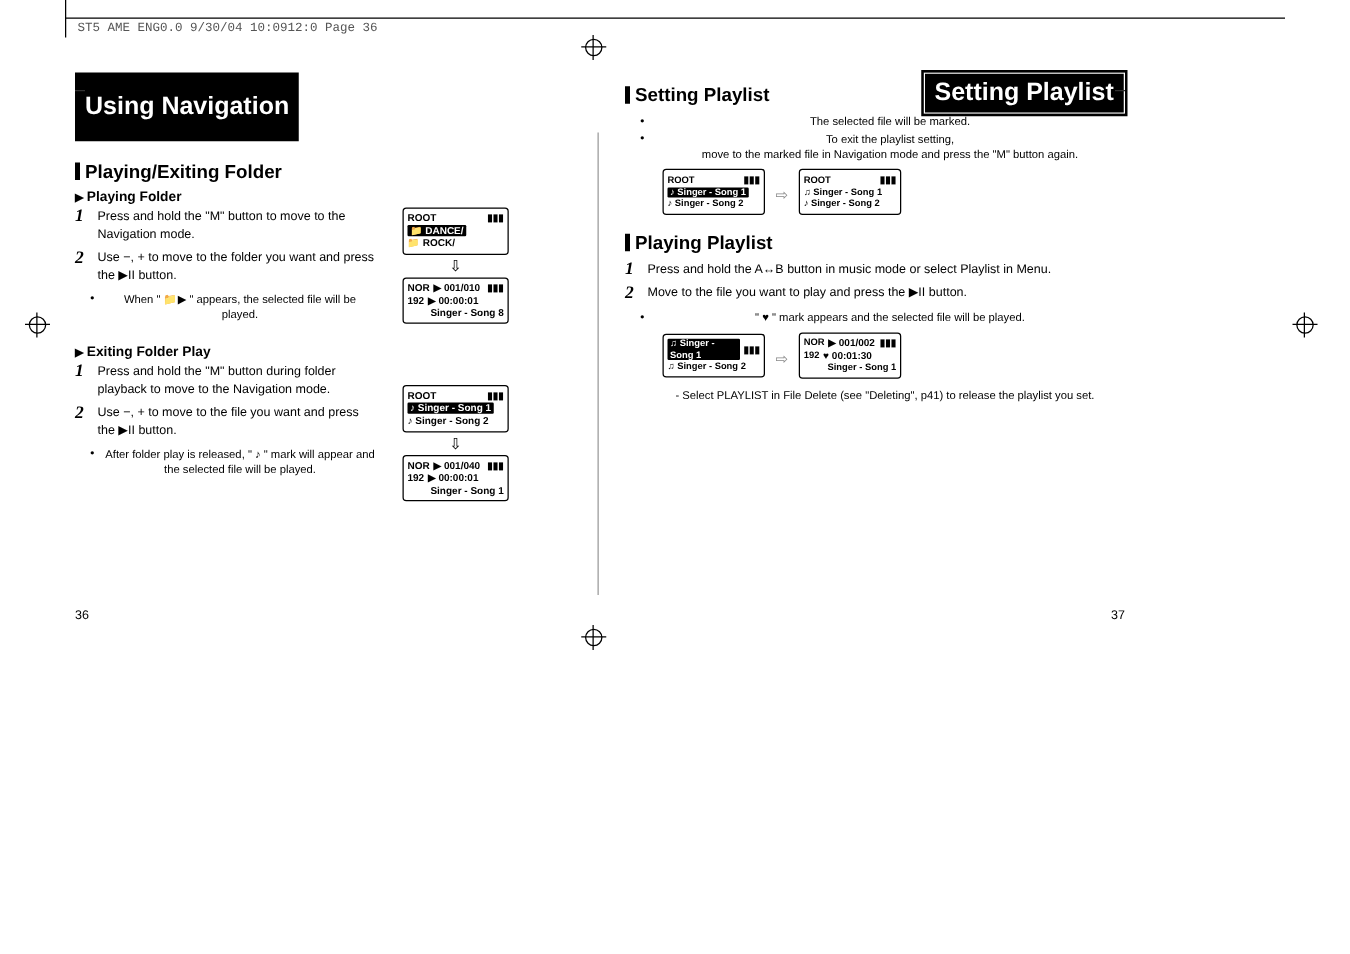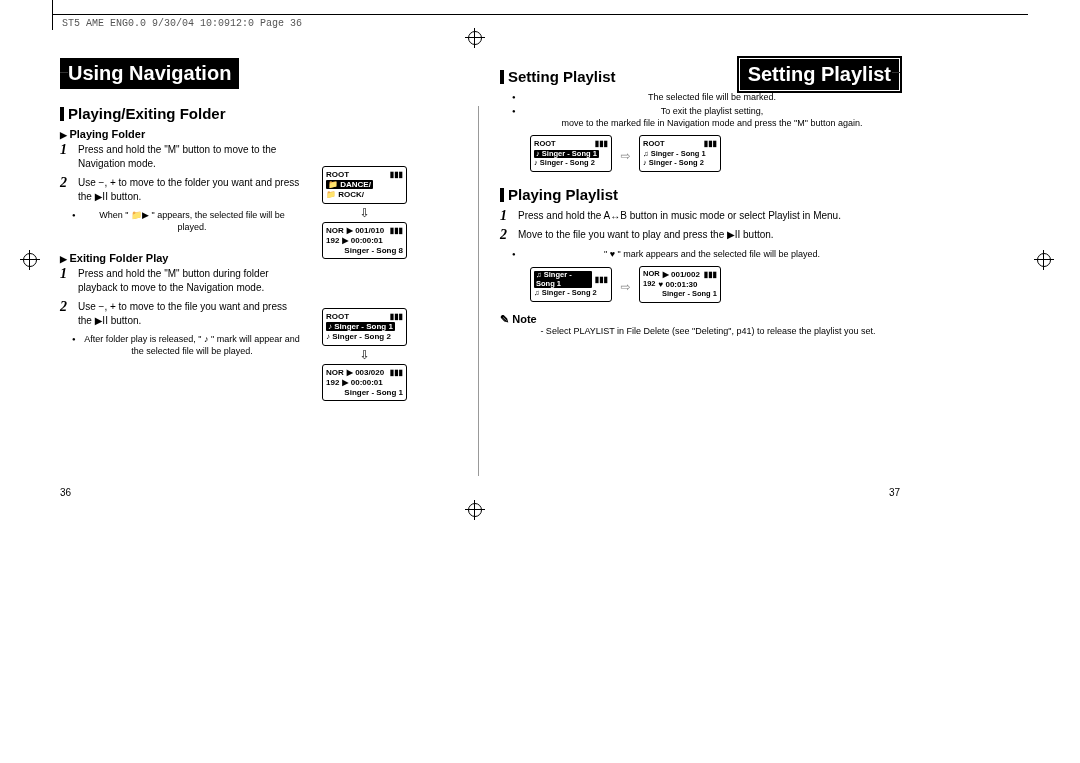--- a/index.html
+++ b/index.html
@@ -12,21 +12,21 @@
   .reg-mark::before { content:""; position:absolute; left:0; right:0; top:9px; height:1px; background:#000; }
   .reg-mark::after  { content:""; position:absolute; top:0; bottom:0; left:9px; width:1px; background:#000; }
   .reg-mark .circ { position:absolute; left:3px; top:3px; width:14px; height:14px; border:1px solid #000; border-radius:50%; }
 
   .spread { position: absolute; top: 58px; left: 60px; width: 960px; height: 440px; }
   .col { position: absolute; top: 0; width: 400px; height: 440px; }
   .col.left { left: 0; }
   .col.right { left: 440px; }
   .divider-mid { position: absolute; left: 418px; top: 48px; width: 1px; height: 370px; background: #999; }
 
-  .title-bar-left { font-family: Arial, sans-serif; font-weight: bold; font-size: 20px; color: #fff; background: #000; padding: 4px 8px; display: inline-block; margin-bottom: 10px; }
+  .title-bar-left { font-family: Arial, sans-serif; font-weight: bold; font-size: 20px; color: #fff; background: #000; padding: 16px 8px; display: inline-block; margin-bottom: 10px; }
   .title-bar-right { float: right; font-family: Arial, sans-serif; font-weight: bold; font-size: 20px; color: #fff; background: #000; padding: 4px 8px; display:inline-block; border: 1px solid #fff; outline: 2px solid #000; }
   .title-bar-right-wrap { text-align: right; margin-bottom: 10px; }
 
   .h2 { font-weight: bold; font-size: 15px; margin: 6px 0 6px 0; }
   .h2 .bar { display:inline-block; width:4px; height:14px; background:#000; vertical-align:-2px; margin-right:4px; }
   .h3 { font-weight: bold; font-size: 11px; margin: 4px 0 3px 0; }
   .h3::before { content: "▶ "; font-size: 9px; }
 
   .step { font-size: 10px; line-height: 1.35; margin: 2px 0 6px 0; padding-left: 18px; position: relative; }
   .step .num { position: absolute; left: 0; top: -2px; font-style: italic; font-family: "Times New Roman", serif; font-weight: bold; font-size: 14px; }
@@ -142,21 +142,21 @@
               <span class="inv">♪ Singer - Song 1</span>
             </div>
           <div class="row">
               <span>♪ Singer - Song 2</span>
             </div>
         </div>
         <div class="arrow-down">⇩</div>
         <div class="lcd">
           <div class="row">
               <span>NOR</span>
-              <span class="big">▶ 003/020</span>
+              <span class="big">▶ 001/040</span>
               <span class="batt">▮▮▮</span>
             </div>
           <div class="row">
               <span>192</span>
               <span class="big">▶ 00:00:01</span>
             </div>
           <div class="row" style="justify-content:flex-end;">
               <span>Singer - Song 1</span>
             </div>
         </div>
@@ -229,20 +229,19 @@
             <div class="row">
                 <span>192</span>
                 <span class="big">♥ 00:01:30</span>
               </div>
             <div class="row" style="justify-content:flex-end;">
                 <span>Singer - Song 1</span>
               </div>
           </div>
         </div>
 
-        <div class="note-label">Note</div>
         <div class="small" style="margin-left:16px;">- Select PLAYLIST in File Delete (see "Deleting", p41) to release the playlist you set.</div>
       </div>
 
       <div class="page-num right">37</div>
     </div>
   </div>
 </div>
 
 </body></html>

